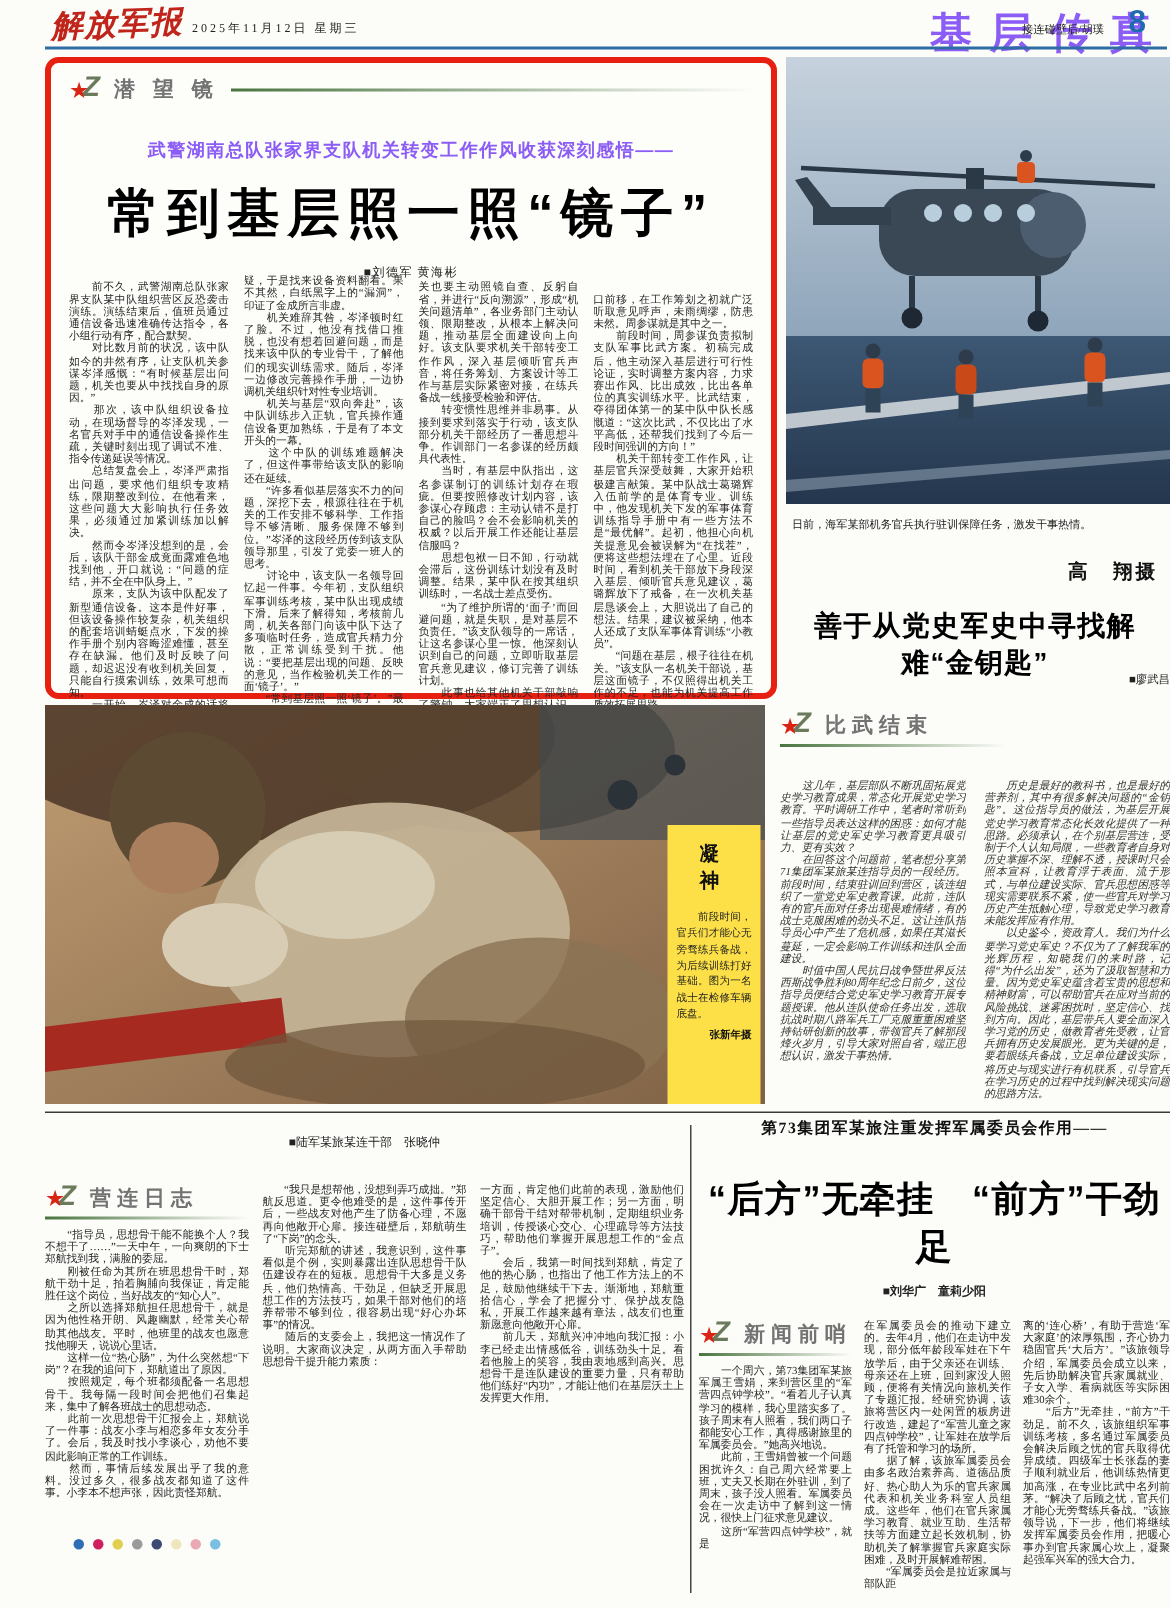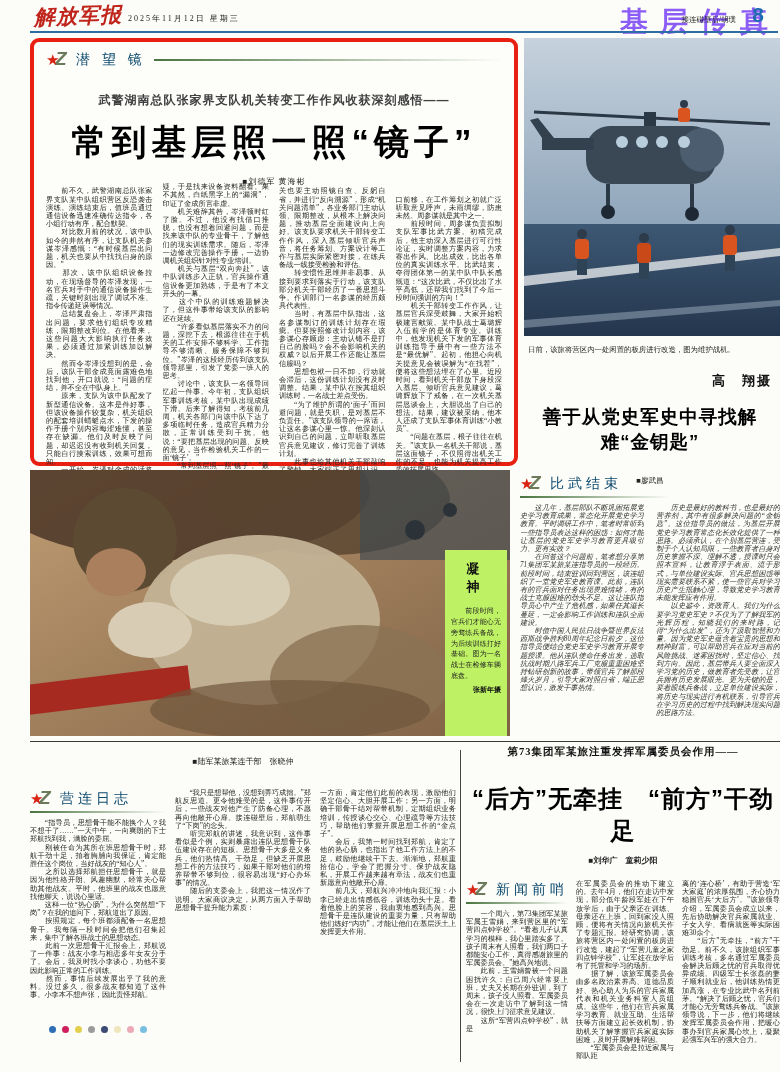--- a/index.html
+++ b/index.html
@@ -14,53 +14,53 @@
   .editor{position:absolute;right:44px;top:15px;font-size:7.5px;color:#222;}
   .pagenum{position:absolute;right:16px;top:3px;font-size:21px;font-weight:bold;color:#1f6bb0;
             font-family:"Liberation Sans",sans-serif;}
   .header-rule{position:absolute;left:30px;right:2px;top:31px;height:2px;background:#2e6da4;}
   
   .label-row{display:flex;align-items:center;gap:4px;}
   .starz{position:relative;width:26px;height:20px;flex:0 0 auto;}
   .starz .z{position:absolute;left:9px;top:-2px;font-size:19px;font-weight:bold;font-style:italic;
             color:#6b7a5a;font-family:"Liberation Sans",sans-serif;}
   .starz .star{position:absolute;left:0;top:1px;font-size:15px;color:#d92313;}
-  .label-text{font-size:14px;font-weight:normal;letter-spacing:4px;color:#0c4a6e;
+  .label-text{font-size:14px;font-weight:bold;letter-spacing:4px;color:#737373;
             font-family:"Liberation Sans",sans-serif;white-space:nowrap;}
   .label-line{flex:1;height:2px;background:linear-gradient(to right,#49743f,rgba(120,150,110,0));margin-left:4px;}
   .label-underline{height:2px;background:linear-gradient(to right,#49743f,rgba(120,150,110,0));margin-top:2px;}
   
   .red-box{position:absolute;left:30px;top:38px;width:488px;height:428px;border:4px solid #e82012;
            border-radius:9px;background:#fdfdfa;box-sizing:border-box;padding:8px 12px 6px 12px;}
-  .kicker{ text-align:center;font-size:12px;font-weight:bold;color:#404040;margin-top:22px;
+  .kicker{ text-align:center;font-size:12px;font-weight:bold;color:#8b5cf6;margin-top:22px;
            font-family:"Liberation Sans",sans-serif;letter-spacing:1px;}
   .main-headline{text-align:center;font-size:35px;font-weight:bold;color:#000;margin-top:10px;
            letter-spacing:5px;font-family:"Liberation Sans",sans-serif;}
   .byline{text-align:center;font-size:8px;color:#222;margin-top:10px;letter-spacing:1px;}
   .cols{display:flex;gap:10px;margin-top:12px;align-items:center;}
   .col{flex:1;font-size:7.2px;line-height:1.14;text-align:justify;white-space:pre-wrap;
        overflow:hidden;color:#242424;}
   .red-box .cols{height:272px;}
   
   .heli-photo{position:absolute;left:524px;top:38px;width:256px;height:298px;overflow:hidden;}
   .heli-caption{position:absolute;left:528px;top:344px;width:250px;font-size:7.4px;line-height:1.5;
        text-align:justify;color:#222;}
   .heli-credit{position:absolute;left:528px;top:372px;width:244px;text-align:right;font-size:13px;
        font-weight:bold;color:#111;letter-spacing:2px;}
   
   .jys-head{position:absolute;left:520px;top:404px;width:260px;text-align:center;font-size:18.5px;
        font-weight:bold;color:#000;font-family:"Liberation Sans",sans-serif;letter-spacing:1px;}
-  .jys-byline{position:absolute;left:520px;top:448px;width:260px;text-align:center;font-size:7.6px;color:#222;margin-top:28px;}
+  .jys-byline{position:absolute;left:520px;top:448px;width:260px;text-align:right;font-size:7.6px;color:#222;}
   
   .jcv-label{position:absolute;left:520px;top:474px;width:150px;}
   .jcv-cols{position:absolute;left:520px;top:504px;width:260px;height:236px;display:flex;gap:12px;}
-  .jcv-cols .col{font-style:italic;font-size:7.2px;color:#30302f;}
+  .jcv-cols .col{font-style:italic;font-size:7.2px;color:#30302f;margin-top:16px;}
   
   .mid-photo{position:absolute;left:30px;top:470px;width:480px;height:266px;overflow:hidden;}
-  .mid-caption-panel{position:absolute;right:3px;top:80px;bottom:0;width:62px;background:#bef264;
+  .mid-caption-panel{position:absolute;right:3px;top:80px;bottom:0;width:62px;background:#fde047;
        padding:6px 6px 4px 6px;box-sizing:border-box;}
   .ningshen{font-size:13px;font-weight:bold;letter-spacing:6px;text-align:center;color:#111;
        font-family:"Liberation Sans",sans-serif;margin:4px 0 10px 0;}
   .mid-caption{font-size:7px;line-height:1.55;text-align:justify;color:#222;white-space:pre-wrap;}
   .mid-credit{font-size:7px;font-weight:bold;text-align:right;margin-top:3px;color:#111;}
   .mid-rule{position:absolute;left:30px;right:0px;top:741px;height:1px;background:#3a3a3a;}
   
   .bl{position:absolute;left:30px;top:747px;width:426px;}
   .bl-headline{text-align:center;font-size:27px;font-weight:bold;letter-spacing:3px;color:#000;
        font-family:"Liberation Sans",sans-serif;margin-top:4px;}
@@ -171,21 +171,21 @@
           <rect x="113" y="205" width="14" height="20" rx="4" fill="#c94a18"></rect>
           <rect x="115" y="225" width="10" height="16" fill="#2f4356"></rect>
         <circle cx="206" cy="192" r="5" fill="#2e3b4a"></circle>
           <rect x="199" y="197" width="14" height="20" rx="4" fill="#d9541f"></rect>
           <rect x="201" y="217" width="10" height="16" fill="#2f4356"></rect>
         <circle cx="160" cy="66" r="4" fill="#2e3b4a"></circle>
           <rect x="154" y="70" width="12" height="14" rx="3" fill="#d9541f"></rect>
       </g>
     </svg>
   </div>
-  <div class="heli-caption">日前，该旅将营区内一处闲置的板房进行改造，图为维护战机。</div>
+  <div class="heli-caption">日前，海军某部机务官兵执行驻训保障任务，激发干事热情。</div>
   <div class="heli-credit">高　翔摄</div>
 
   <div class="jys-head">善于从党史军史中寻找解难“金钥匙”</div>
   <div class="jys-byline">■廖武昌</div>
 
   <div class="jcv-label">
     <div class="label-row">
       <span class="starz">
         <span class="z">Z</span>
           <span class="star">★</span>

